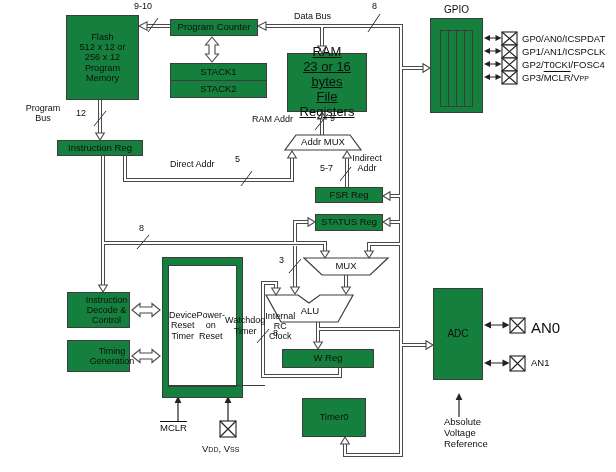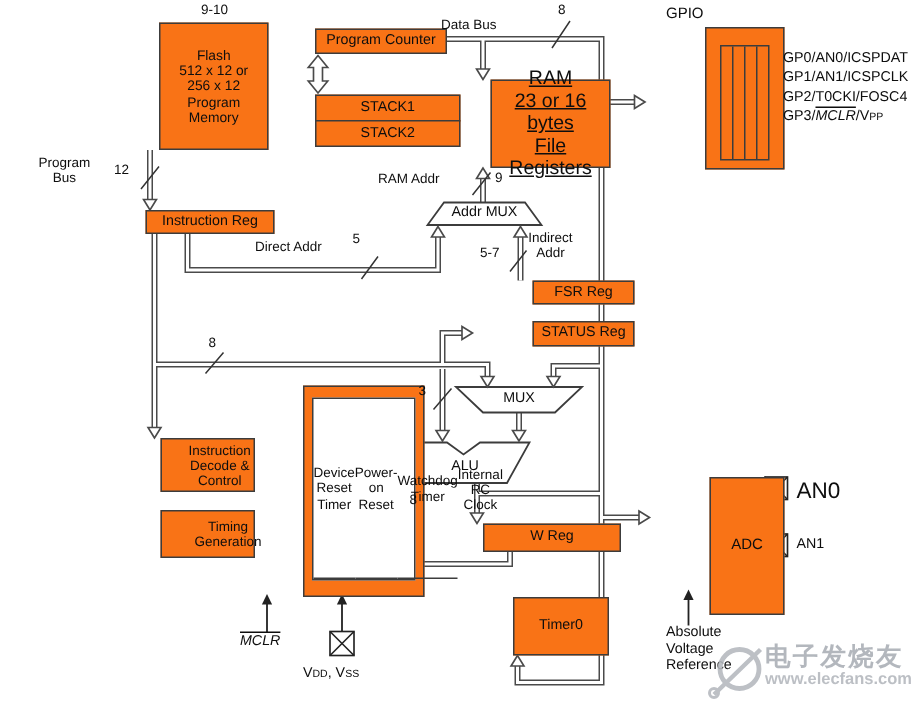--- a/index.html
+++ b/index.html
@@ -1,26 +1,26 @@
 <!DOCTYPE html>
 <html><head>
 <meta charset="utf-8">
 <style>
   html,body{margin:0;padding:0;background:#fff;}
   #stage{position:relative;width:616px;height:472px;background:#ffffff;overflow:hidden;
          font-family:"Liberation Sans",sans-serif;color:#101010;}
   #wires{position:absolute;left:0;top:0;width:616px;height:472px;}
-  .bx{position:absolute;background:#f97316;border:1px solid #3c3c3c;box-sizing:border-box;
+  .bx{position:absolute;background:#15803d;border:1px solid #3c3c3c;box-sizing:border-box;
       display:flex;align-items:center;justify-content:center;text-align:center;
-      font-size:9.5px;line-height:1.13;color:#0e0e0e;margin-left:40px;}
+      font-size:9.5px;line-height:1.13;color:#0e0e0e;}
   .pre{white-space:pre-line;}
   .lbl{position:absolute;font-size:9px;color:#0e0e0e;white-space:nowrap;line-height:1.1;}
   .lbl.pre{white-space:pre-line;}
   .ctr{text-align:center;}
-  .ovl{text-decoration:overline;font-style:italic;}
+  .ovl{text-decoration:overline;}
   .sub{font-size:7px;}
   
   .gpio-inner{position:absolute;left:9px;top:11px;width:33px;height:77px;border:1px solid #3c3c3c;
               box-sizing:border-box;display:flex;}
   .gpio-col{flex:1;border-right:1px solid #3c3c3c;}
   .gpio-col:last-child{border-right:none;}
   
   .cellwrap{position:absolute;left:66px;top:7px;width:69px;height:122px;border:1px solid #3c3c3c;
             box-sizing:border-box;display:flex;flex-direction:row;background:#fff;}
   .cell{flex:1;border-bottom:1px solid #3c3c3c;display:flex;align-items:center;justify-content:center;
@@ -197,21 +197,21 @@
     </div>
   </div>
 
   <div class="bx pre" style="left:67px;top:292px;width:63px;height:36px;font-size:9px;padding-left:16px;">Instruction
 Decode &amp;
 Control</div>
 
   <div class="bx pre" style="left:67px;top:340px;width:63px;height:32px;font-size:9px;padding-left:27px;">Timing
 Generation</div>
 
-  <div class="bx" style="left:433px;top:318px;width:50px;height:92px;font-size:10px;">ADC</div>
+  <div class="bx" style="left:433px;top:288px;width:50px;height:92px;font-size:10px;">ADC</div>
 
   <div class="lbl" style="left:134px;top:2px;">9-10</div>
   <div class="lbl" style="left:294px;top:12px;">Data Bus</div>
   <div class="lbl" style="left:372px;top:2px;">8</div>
   <div class="lbl pre ctr" style="left:22px;top:104px;width:42px;">Program
 Bus</div>
   <div class="lbl" style="left:76px;top:109px;">12</div>
   <div class="lbl" style="left:252px;top:115px;">RAM Addr</div>
   <div class="lbl" style="left:330px;top:114px;">9</div>
   <div class="lbl" style="left:170px;top:160px;">Direct Addr</div>
@@ -241,23 +241,14 @@
 
   <div class="lbl ovl" style="left:160px;top:423px;font-size:9.5px;">MCLR</div>
   <div class="lbl" style="left:202px;top:444px;font-size:9.5px;">
     <span>V</span><span class="sub">DD</span><span>, V</span><span class="sub">SS</span>
   </div>
 
   <div class="lbl pre" style="left:444px;top:416px;font-size:9.5px;line-height:1.17;">Absolute
 Voltage
 Reference</div>
 
-  <div id="wm">
-    <svg width="46" height="46" style="position:absolute;left:0;top:0;">
-      <circle cx="27" cy="22" r="13" fill="none" stroke="#b4b8be" stroke-width="3.2"></circle>
-      <line x1="10" y1="39" x2="41" y2="9" stroke="#b4b8be" stroke-width="3"></line>
-      <circle cx="10" cy="38" r="3" fill="none" stroke="#b4b8be" stroke-width="2"></circle>
-    </svg>
-    <div class="brand">电子发烧友</div>
-    <div class="url">www.elecfans.com</div>
-  </div>
 
 </div>
 
 </body></html>

